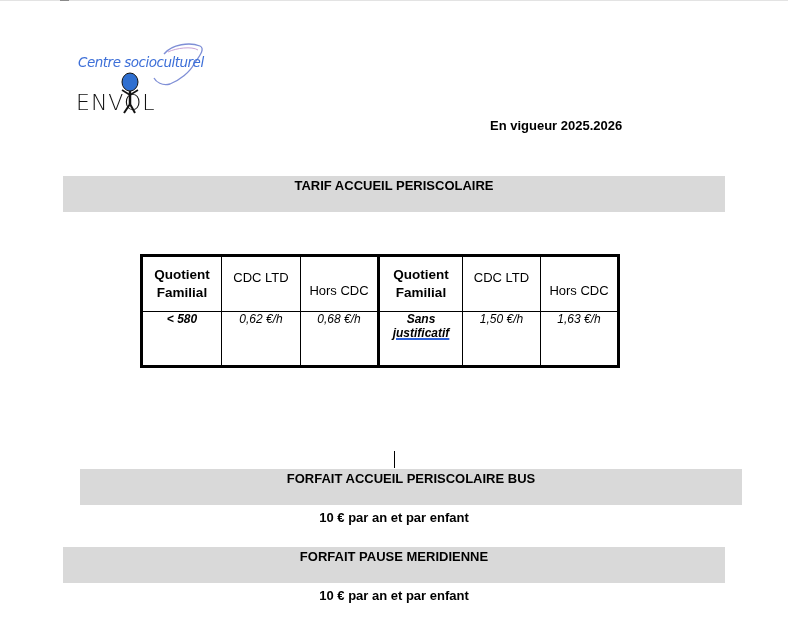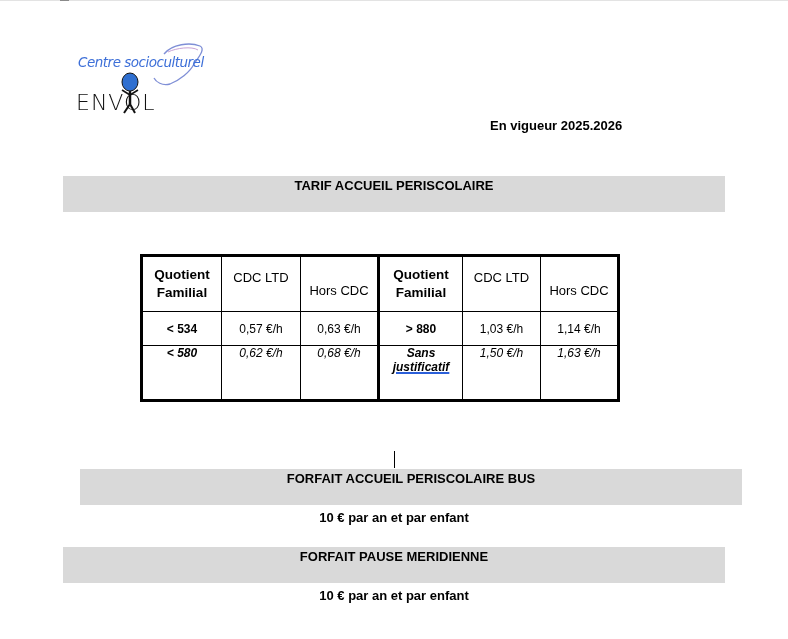--- a/index.html
+++ b/index.html
@@ -96,28 +96,20 @@
     </td>
     <td class="c2"><span class="head-cdc">CDC LTD</span></td>
     <td class="c3"><span class="head-hors">Hors CDC</span></td>
     <td class="c4 qf divide">
       <div>Quotient</div>
       <div>Familial</div>
     </td>
     <td class="c5"><span class="head-cdc">CDC LTD</span></td>
     <td class="c6"><span class="head-hors">Hors CDC</span></td>
   </tr>
-  <tr class="r3">
-    <td class="qf">&lt; 534</td>
-    <td>0,57 €/h</td>
-    <td>0,63 €/h</td>
-    <td class="qf divide">&gt; 880</td>
-    <td>1,03 €/h</td>
-    <td>1,14 €/h</td>
-  </tr>
   <tr class="r4">
     <td class="qf">&lt; 580</td>
     <td>0,62 €/h</td>
     <td>0,68 €/h</td>
     <td class="qf divide">
       <div>Sans</div>
       <div class="justif">justificatif</div>
     </td>
     <td>1,50 €/h</td>
     <td>1,63 €/h</td>

